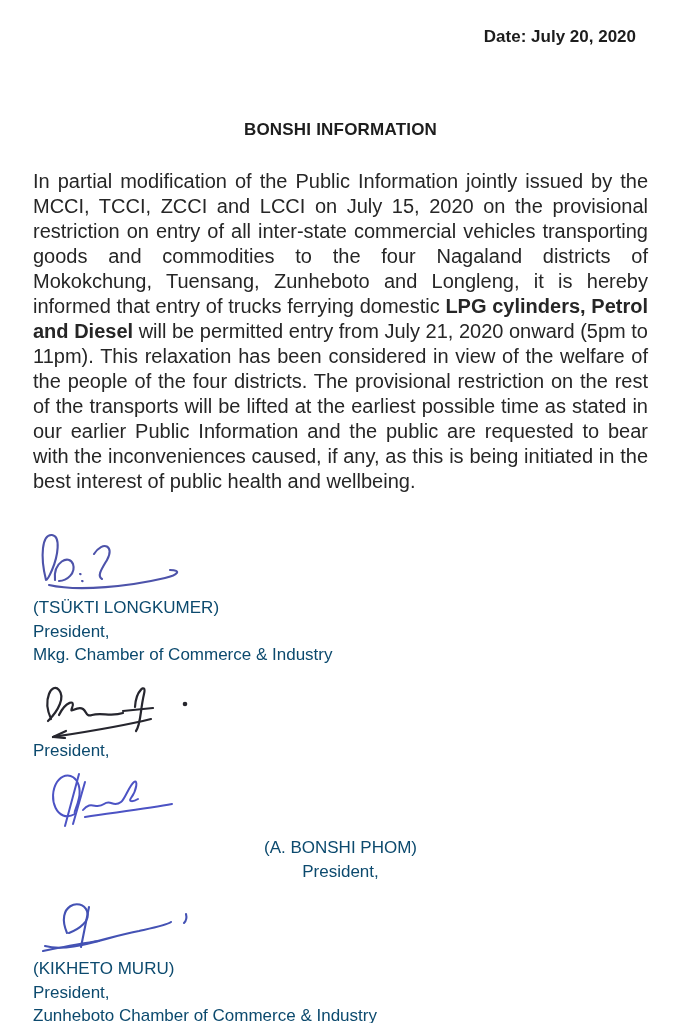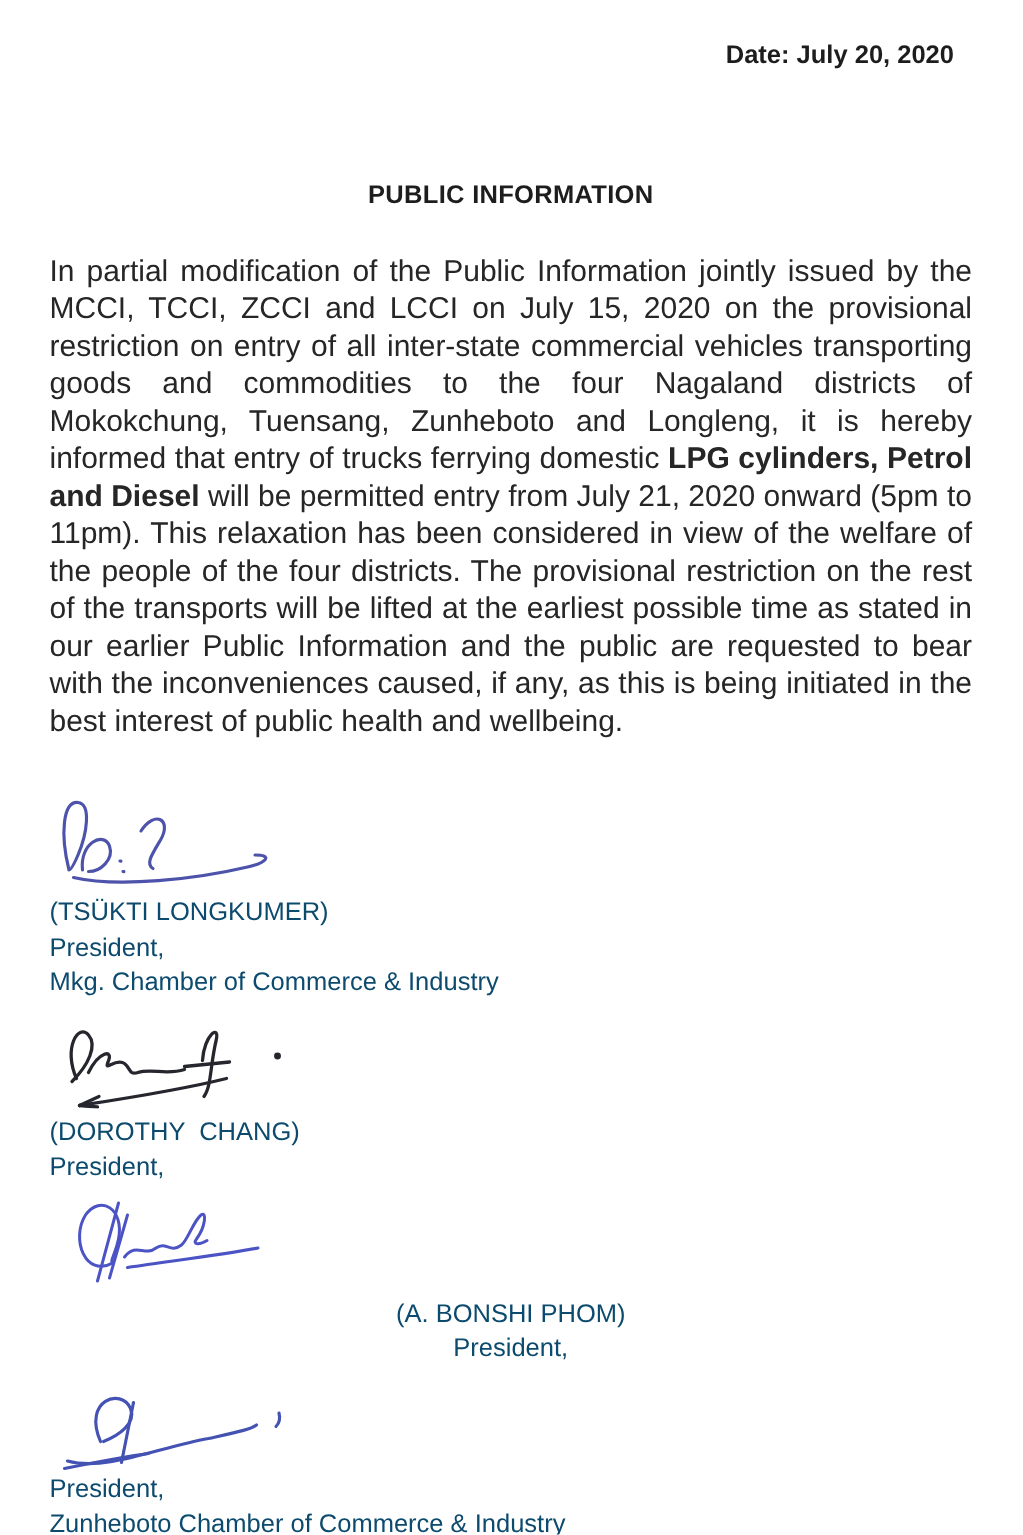--- a/index.html
+++ b/index.html
@@ -66,21 +66,21 @@
   .mt-b3 { margin-top: 8px; text-align: center; }
   .mt-b4 { margin-top: 16px; }
 </style>
 </head>
 <body>
 
 <div class="page">
 
   <div class="date">Date: July 20, 2020</div>
 
-  <h1 class="title">PUBLIC INFORMATION</h1>
+  <h1 class="title">BONSHI INFORMATION</h1>
 
   <p class="body-text"><span>In partial modification of the Public Information jointly issued by the MCCI, TCCI, ZCCI and LCCI on July 15, 2020 on the provisional restriction on entry of all inter-state commercial vehicles transporting goods and commodities to the four Nagaland districts of Mokokchung, Tuensang, Zunheboto and Longleng, it is hereby informed that entry of trucks ferrying domestic </span><span class="bold">LPG cylinders, Petrol and Diesel</span><span> will be permitted entry from July 21, 2020 onward (5pm to 11pm). This relaxation has been considered in view of the welfare of the people of the four districts. The provisional restriction on the rest of the transports will be lifted at the earliest possible time as stated in our earlier Public Information and the public are requested to bear with the inconveniences caused, if any, as this is being initiated in the best interest of public health and wellbeing.</span></p>
 
   <div class="sig-section">
 
     <div class="sig-block">
       <svg class="sig-img" width="160" height="64" viewBox="0 0 160 64">
         <g fill="none" stroke-width="2.1" stroke-linecap="round" stroke-linejoin="round" stroke="#4d53aa">
           <path d="M7,52 C1,28 3,6 13,7 C22,8 19,28 13,42 C10,49 8,52 7,52"></path>
           <path d="M16,52 C14,34 30,26 34,36 C37,45 28,53 20,53"></path>
@@ -101,21 +101,20 @@
           <path d="M12,40 C3,20 13,3 20,11 C26,18 20,31 9,42"></path>
           <path d="M20,36 C27,22 37,20 33,29 C30,36 38,26 44,30 C48,33 47,38 53,36 C62,33 72,38 84,34"></path>
           <path d="M96,28 C97,11 108,3 105,15 C101,32 102,45 97,52"></path>
           <path d="M84,32 L114,29"></path>
           <path d="M112,40 C80,48 40,54 14,58"></path>
           <path d="M14,58 L27,52"></path>
           <path d="M14,58 L26,59"></path>
           <circle cx="146" cy="25" r="2.3" fill="#26262e" stroke="none"></circle>
         </g>
       </svg>
-      <div class="sig-line sig-name">(DOROTHY  CHANG)</div>
       <div class="sig-line">President,</div>
     </div>
 
     <div class="sig-block mt-b3">
       <svg class="sig-img" width="140" height="62" viewBox="0 0 140 62">
         <g fill="none" stroke-width="2" stroke-linecap="round" stroke-linejoin="round" stroke="#4c53c4">
           <path d="M36,44 C18,54 8,28 18,12 C28,-2 44,8 40,28 C38,38 34,43 36,44"></path>
           <path d="M26,56 L40,4"></path>
           <path d="M34,54 L46,12"></path>
           <path d="M44,40 C52,30 57,40 65,34 C72,29 74,38 82,32 C86,29 90,16 95,12 C99,9 98,20 92,28 C89,32 94,32 99,29"></path>
@@ -129,18 +128,19 @@
     <div class="sig-block mt-b4">
       <svg class="sig-img" width="155" height="54" viewBox="0 0 155 54">
         <g fill="none" stroke-width="2.1" stroke-linecap="round" stroke-linejoin="round" stroke="#4452b4">
           <path d="M28,34 C16,6 42,-2 48,12 C52,22 40,30 30,34"></path>
           <path d="M50,8 L42,48"></path>
           <path d="M6,47 C32,54 66,38 100,32 C118,28 128,26 132,23"></path>
           <path d="M4,52 C24,48 44,44 60,42"></path>
           <path d="M147,15 C148,19 147,22 145,24"></path>
         </g>
       </svg>
+      <div class="sig-line sig-name">(KIKHETO MURU)</div>
       <div class="sig-line">President,</div>
       <div class="sig-line">Zunheboto Chamber of Commerce &amp; Industry</div>
     </div>
 
   </div>
 </div>
 
 </body></html>

